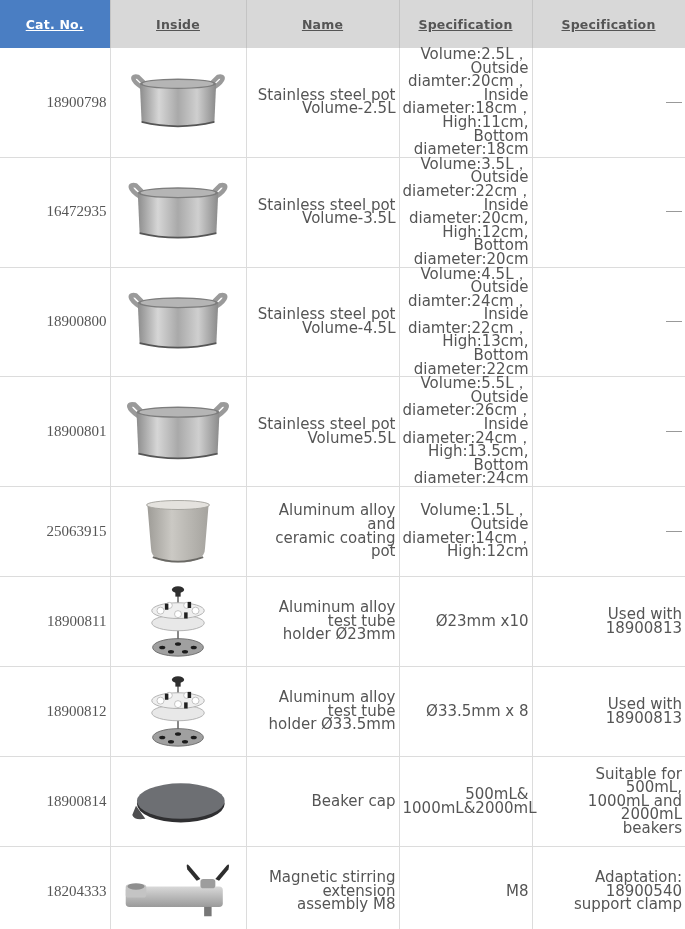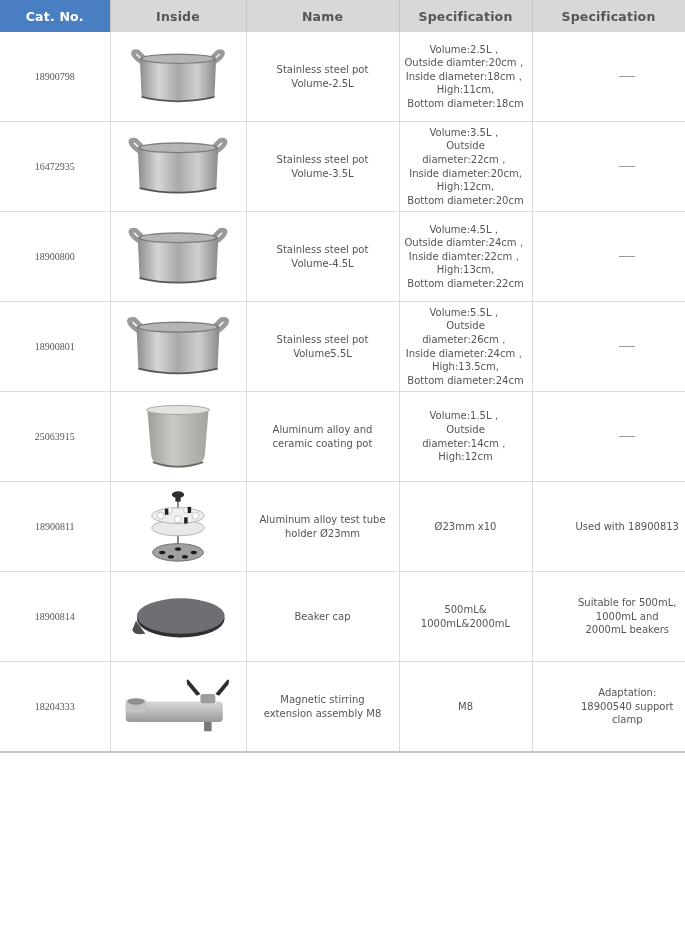--- a/index.html
+++ b/index.html
@@ -1,21 +1,21 @@
 <!DOCTYPE html>
 <html><head>
 <meta charset="utf-8">
 <style>
   html, body { margin: 0; padding: 0; background: #ffffff; }
   body { width: 685px; height: 929px; overflow: hidden; font-family: "DejaVu Sans", "Liberation Sans", sans-serif; }
   table.catalog { border-collapse: collapse; table-layout: fixed; width: 685px; }
   col.c1 { width: 110px; } col.c2 { width: 136px; } col.c3 { width: 153px; } col.c4 { width: 133px; } col.c5 { width: 153px; }
-  th { height: 24px; padding: 4px; background: #d8d8d8; color: #555555; font-size: 12.5px; font-weight: bold; text-align: center; vertical-align: middle; border-left: 1px solid #c4c4c4; border-right: 1px solid #c4c4c4; letter-spacing: 0.2px; }
+  th { height: 24px; padding: 12px; background: #d8d8d8; color: #555555; font-size: 12.5px; font-weight: bold; text-align: center; vertical-align: middle; border-left: 1px solid #c4c4c4; border-right: 1px solid #c4c4c4; letter-spacing: 0.2px; text-decoration: underline; }
   th.cat { background: #4a7ec3; color: #ffffff; border-left: none; }
-  td { height: 89px; padding: 0 3px; border: 1px solid #dcdcdc; border-top: none; color: #555555; font-size: 10px; line-height: 13.6px; text-align: center; vertical-align: middle; white-space: pre-line; margin-left: 31px; }
+  td { height: 89px; padding: 0 3px; border: 1px solid #dcdcdc; border-top: none; color: #555555; font-size: 15px; line-height: 13.6px; text-align: right; vertical-align: middle; white-space: pre-line; margin-left: 31px; }
   td:first-child { border-left: none; font-family: Liberation Serif, serif; }
   td:last-child { border-right: none; padding-left: 40px; }
   tr:last-child td { border-bottom: 2px solid #c8c8c8; }
   td.pic { padding: 0; }
   td.pic svg { display: block; margin: 0 auto; }
   .dash { display: inline-block; width: 16px; height: 1px; background: #999999; vertical-align: middle; }
 </style>
 </head>
 <body>
 
@@ -184,20 +184,30 @@
       <td>18900811</td>
       <td class="pic"><svg width="70" height="84">
             <use href="#rack"></use>
           </svg></td>
       <td>Aluminum alloy test tube
 holder Ø23mm</td>
       <td>Ø23mm x10</td>
       <td>Used with 18900813</td>
     </tr>
     <tr>
+      <td>18900812</td>
+      <td class="pic"><svg width="70" height="84">
+            <use href="#rack"></use>
+          </svg></td>
+      <td>Aluminum alloy test tube
+holder Ø33.5mm</td>
+      <td>Ø33.5mm x 8</td>
+      <td>Used with 18900813</td>
+    </tr>
+    <tr>
       <td>18900814</td>
       <td class="pic"><svg width="104" height="56">
             <use href="#cap"></use>
           </svg></td>
       <td>Beaker cap</td>
       <td>500mL&amp;
 1000mL&amp;2000mL</td>
       <td>Suitable for 500mL,
 1000mL and
 2000mL beakers</td>

